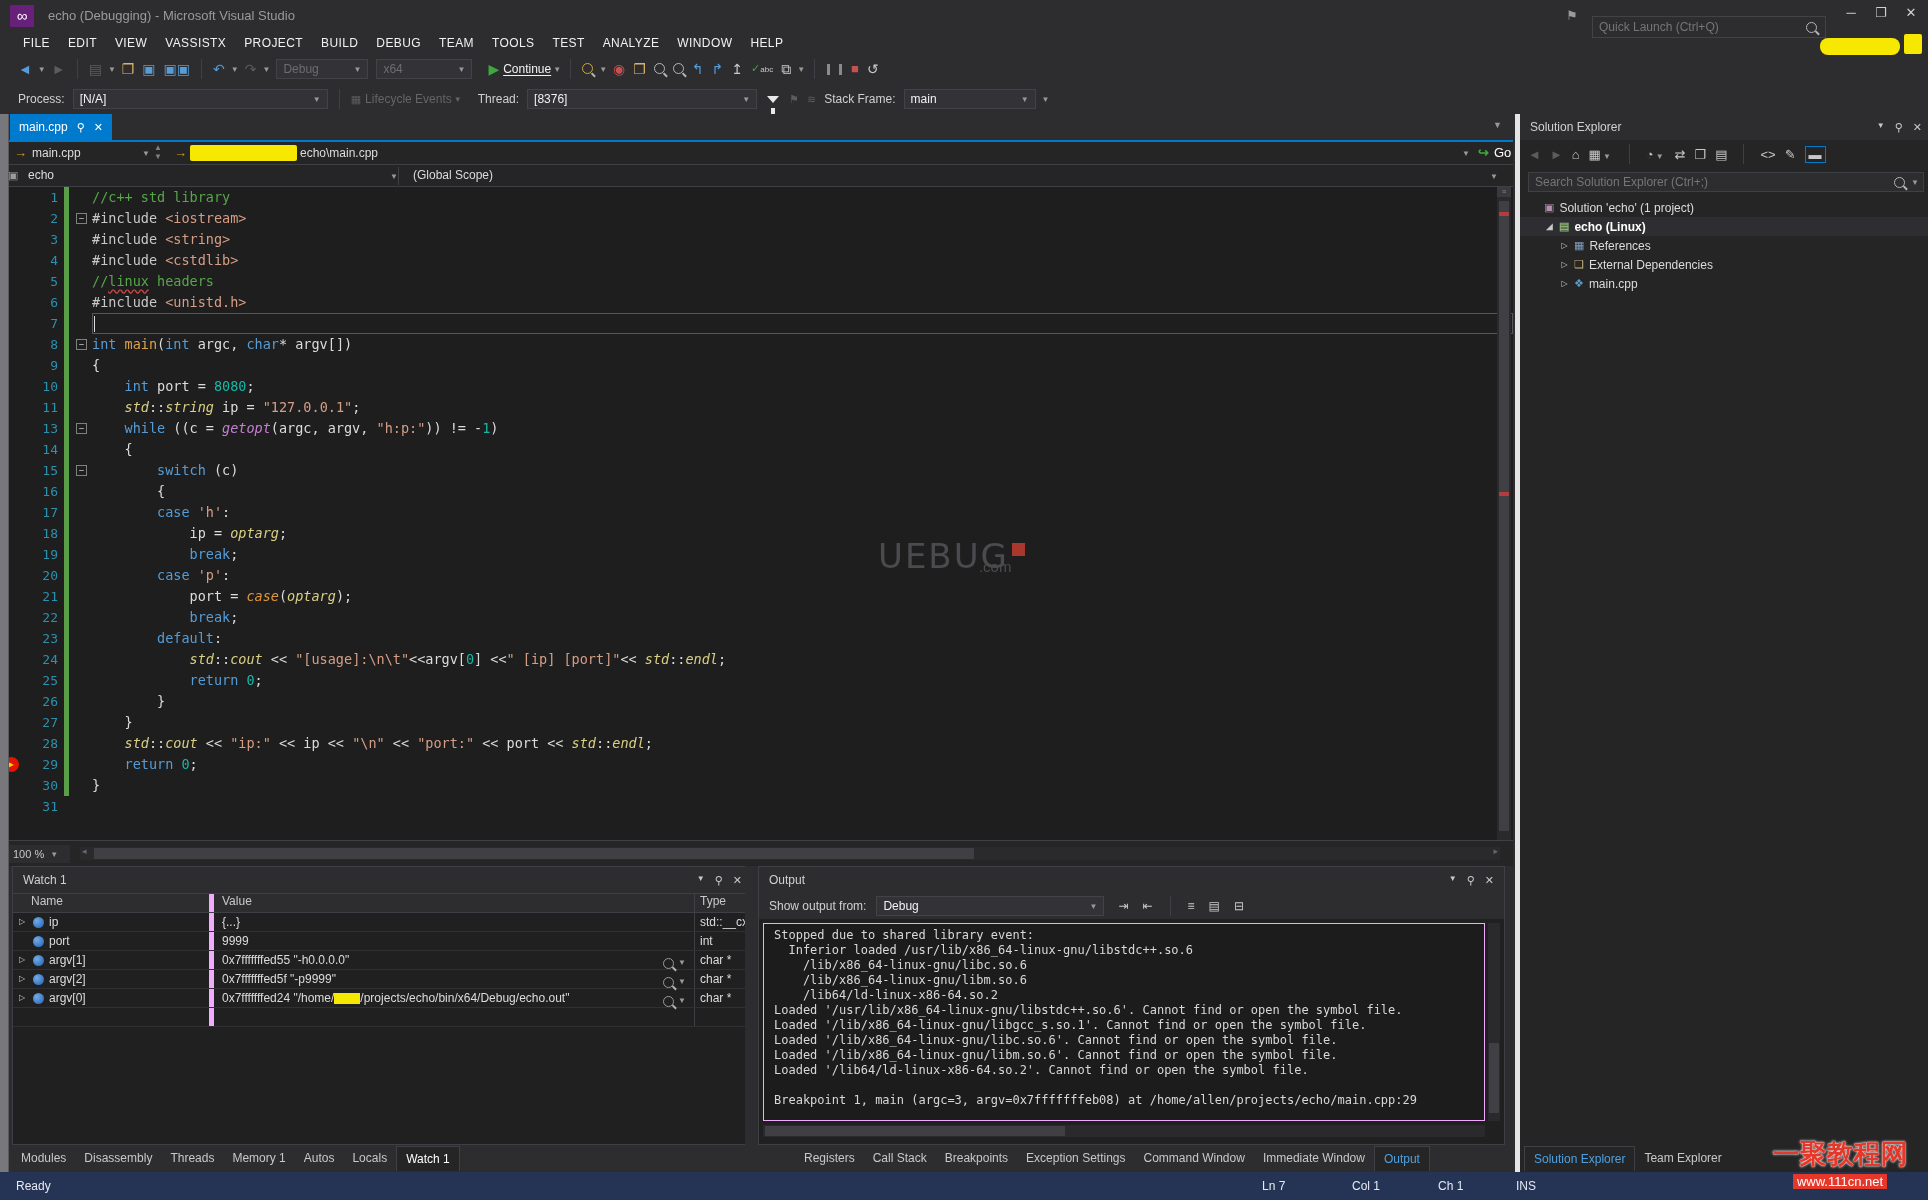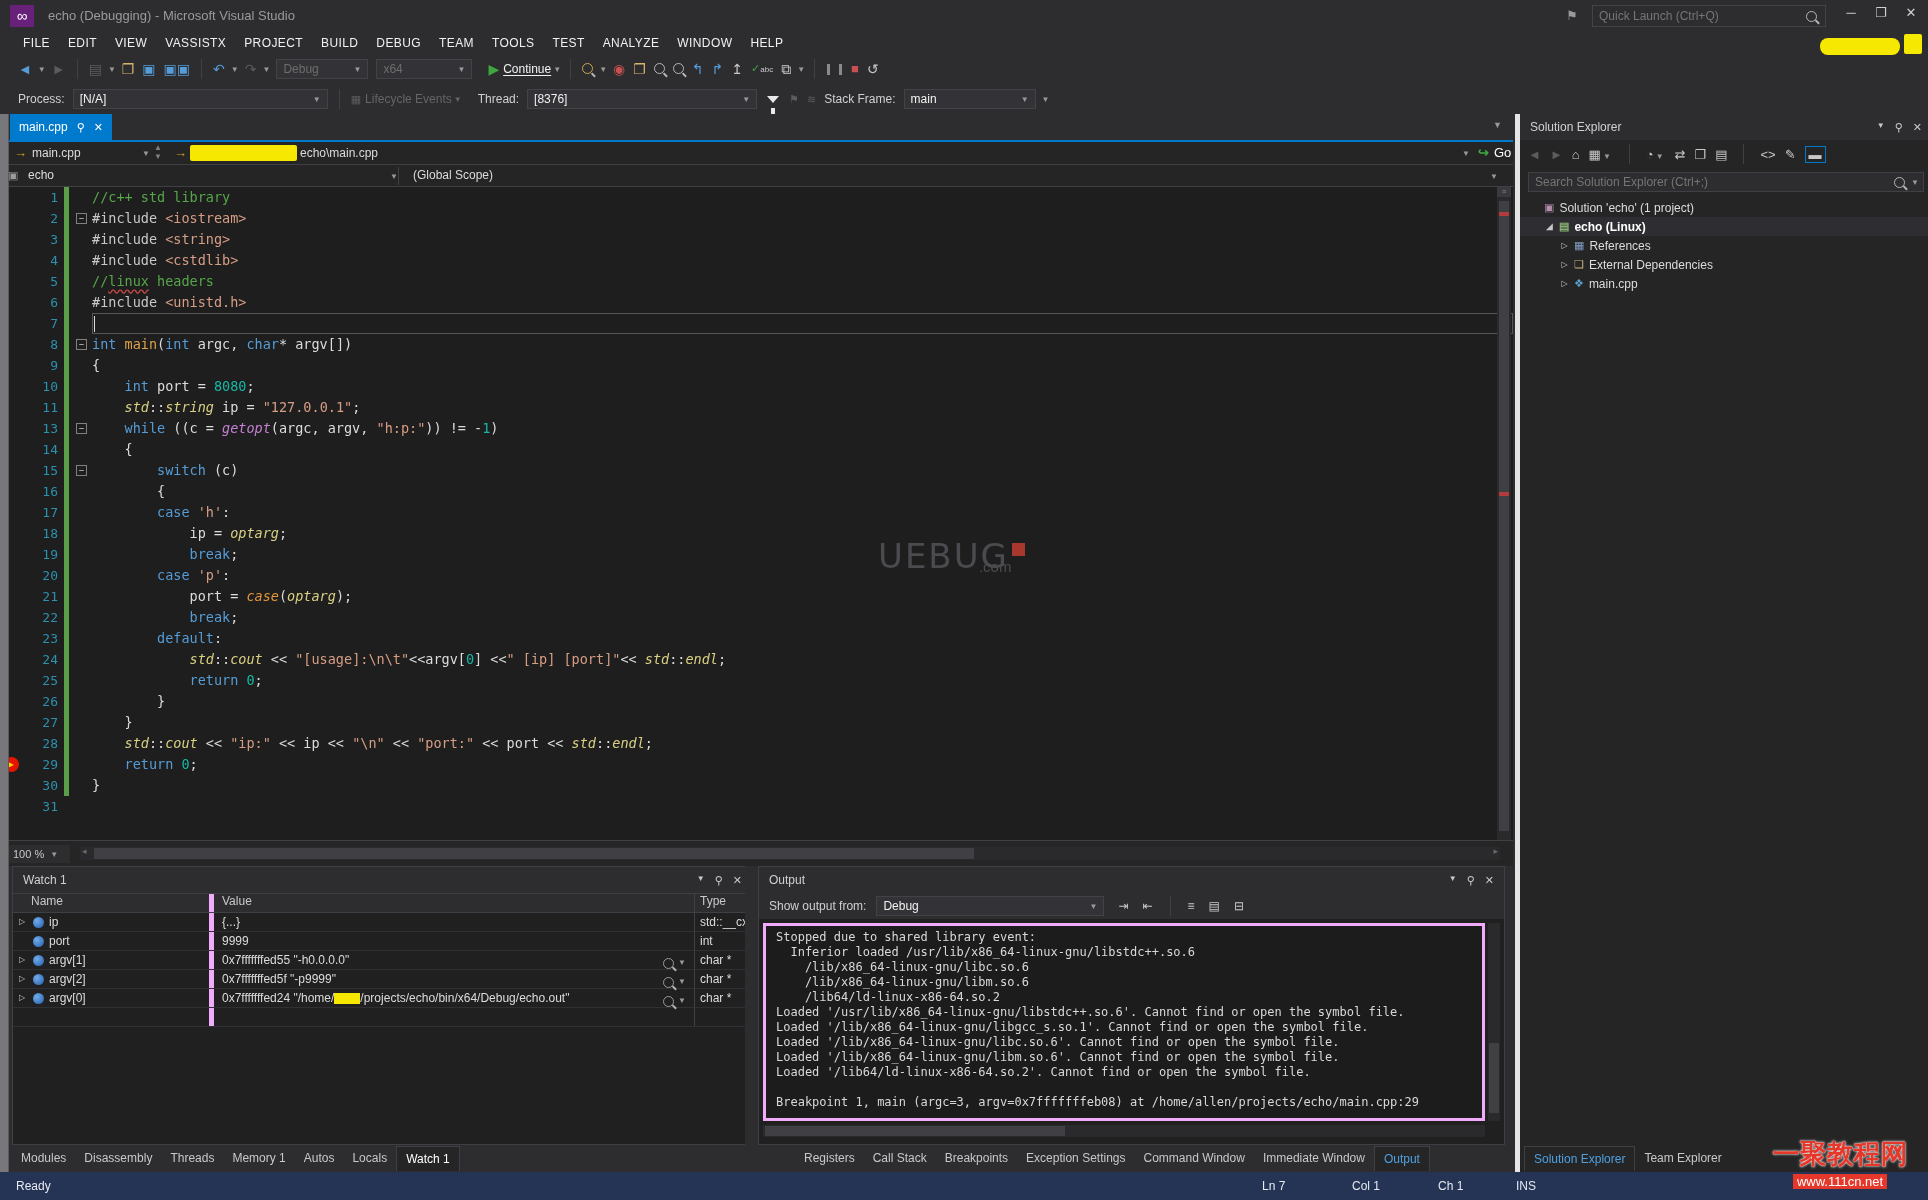--- a/index.html
+++ b/index.html
@@ -4,21 +4,21 @@
 <style>
   html,body{margin:0;padding:0;background:#1a1a1a;}
   #root{position:relative;width:1928px;height:1200px;background:#2d2d30;overflow:hidden;
         font-family:"Liberation Sans",sans-serif;color:#dcdcdc;}
   .abs{position:absolute;}
   
   #titlebar{left:0;top:0;width:1928px;height:32px;background:#2d2d30;}
   #vslogo{left:10px;top:5px;width:24px;height:22px;background:#68217a;color:#fff;
           font-size:15px;text-align:center;line-height:22px;}
   #apptitle{left:48px;top:0;height:32px;line-height:32px;font-size:13px;color:#9a9a9a;}
-  #quicklaunch{left:1592px;top:5px;width:232px;height:20px;background:#2d2d30;border:1px solid #434346;
+  #quicklaunch{left:1592px;top:16px;width:232px;height:20px;background:#2d2d30;border:1px solid #434346;
                display:flex;align-items:center;}
   #quicklaunch input{flex:1;background:transparent;border:none;outline:none;color:#7e7e7e;
                font-size:12px;padding:0 6px;font-family:"Liberation Sans",sans-serif;}
   .mag{width:9px;height:9px;border:1.5px solid #b6b6b6;border-radius:50%;display:inline-block;position:relative;}
   .mag::after{content:"";position:absolute;width:5px;height:1.5px;background:#b6b6b6;
               transform:rotate(45deg);right:-4px;bottom:-2px;}
   .winbtn{top:0;width:30px;height:26px;color:#d0d0d0;font-size:13px;text-align:center;line-height:26px;}
   #flagicon{left:1566px;top:8px;color:#9a9a9a;font-size:13px;}
   
   #menubar{left:0;top:32px;width:1928px;height:22px;display:flex;align-items:center;padding-left:14px;box-sizing:border-box;}
@@ -97,21 +97,21 @@
   .wrow{display:flex;height:18px;line-height:18px;border-bottom:1px solid #303034;font-size:12px;color:#dcdcdc;}
   .wrow .wc-name{display:flex;align-items:center;padding-left:6px;gap:5px;}
   .wexp{color:#c8c8c8;font-size:8px;width:9px;display:inline-block;}
   .globe{width:11px;height:11px;border-radius:50%;flex:none;
          background:radial-gradient(circle at 35% 35%, #74abe8, #1f5fae);}
   .wmag{position:absolute;right:6px;top:3px;display:flex;align-items:center;gap:2px;color:#9a9a9a;}
   .vredact{display:inline-block;width:26px;height:11px;background:#f6e800;vertical-align:middle;}
   #outputpanel{left:758px;top:866px;width:747px;height:279px;}
   #outtools{height:26px;background:#2d2d30;display:flex;align-items:center;font-size:12px;color:#d0d0d0;
             padding:0 10px;gap:6px;}
-  #outtext{position:absolute;left:4px;top:56px;width:722px;height:198px;background:#1c1c1d;border:3px solid #f0abfc;
+  #outtext{position:absolute;left:4px;top:56px;width:722px;height:198px;background:#1c1c1d;border:1px solid #f0abfc;
            font-family:"DejaVu Sans Mono",monospace;font-size:12px;line-height:15px;color:#d8d8d8;
            padding:4px 0 0 10px;box-sizing:border-box;overflow:hidden;}
   #outtext div{white-space:pre;}
   #outvscroll{position:absolute;right:4px;top:56px;width:12px;height:198px;background:#2a2a2c;}
   #outhscroll{position:absolute;left:4px;top:258px;width:722px;height:12px;background:#2a2a2c;}
   
   #bottomtabs{left:0;top:1145px;width:1513px;height:27px;background:#2d2d30;}
   .ptabs{position:absolute;top:0;display:flex;height:27px;align-items:center;}
   .ptab{padding:0 9px;font-size:12px;color:#c8c8c8;height:25px;line-height:25px;}
   .ptab.activewhite{background:#252526;color:#ffffff;border:1px solid #3f3f46;border-bottom:none;box-sizing:border-box;}

